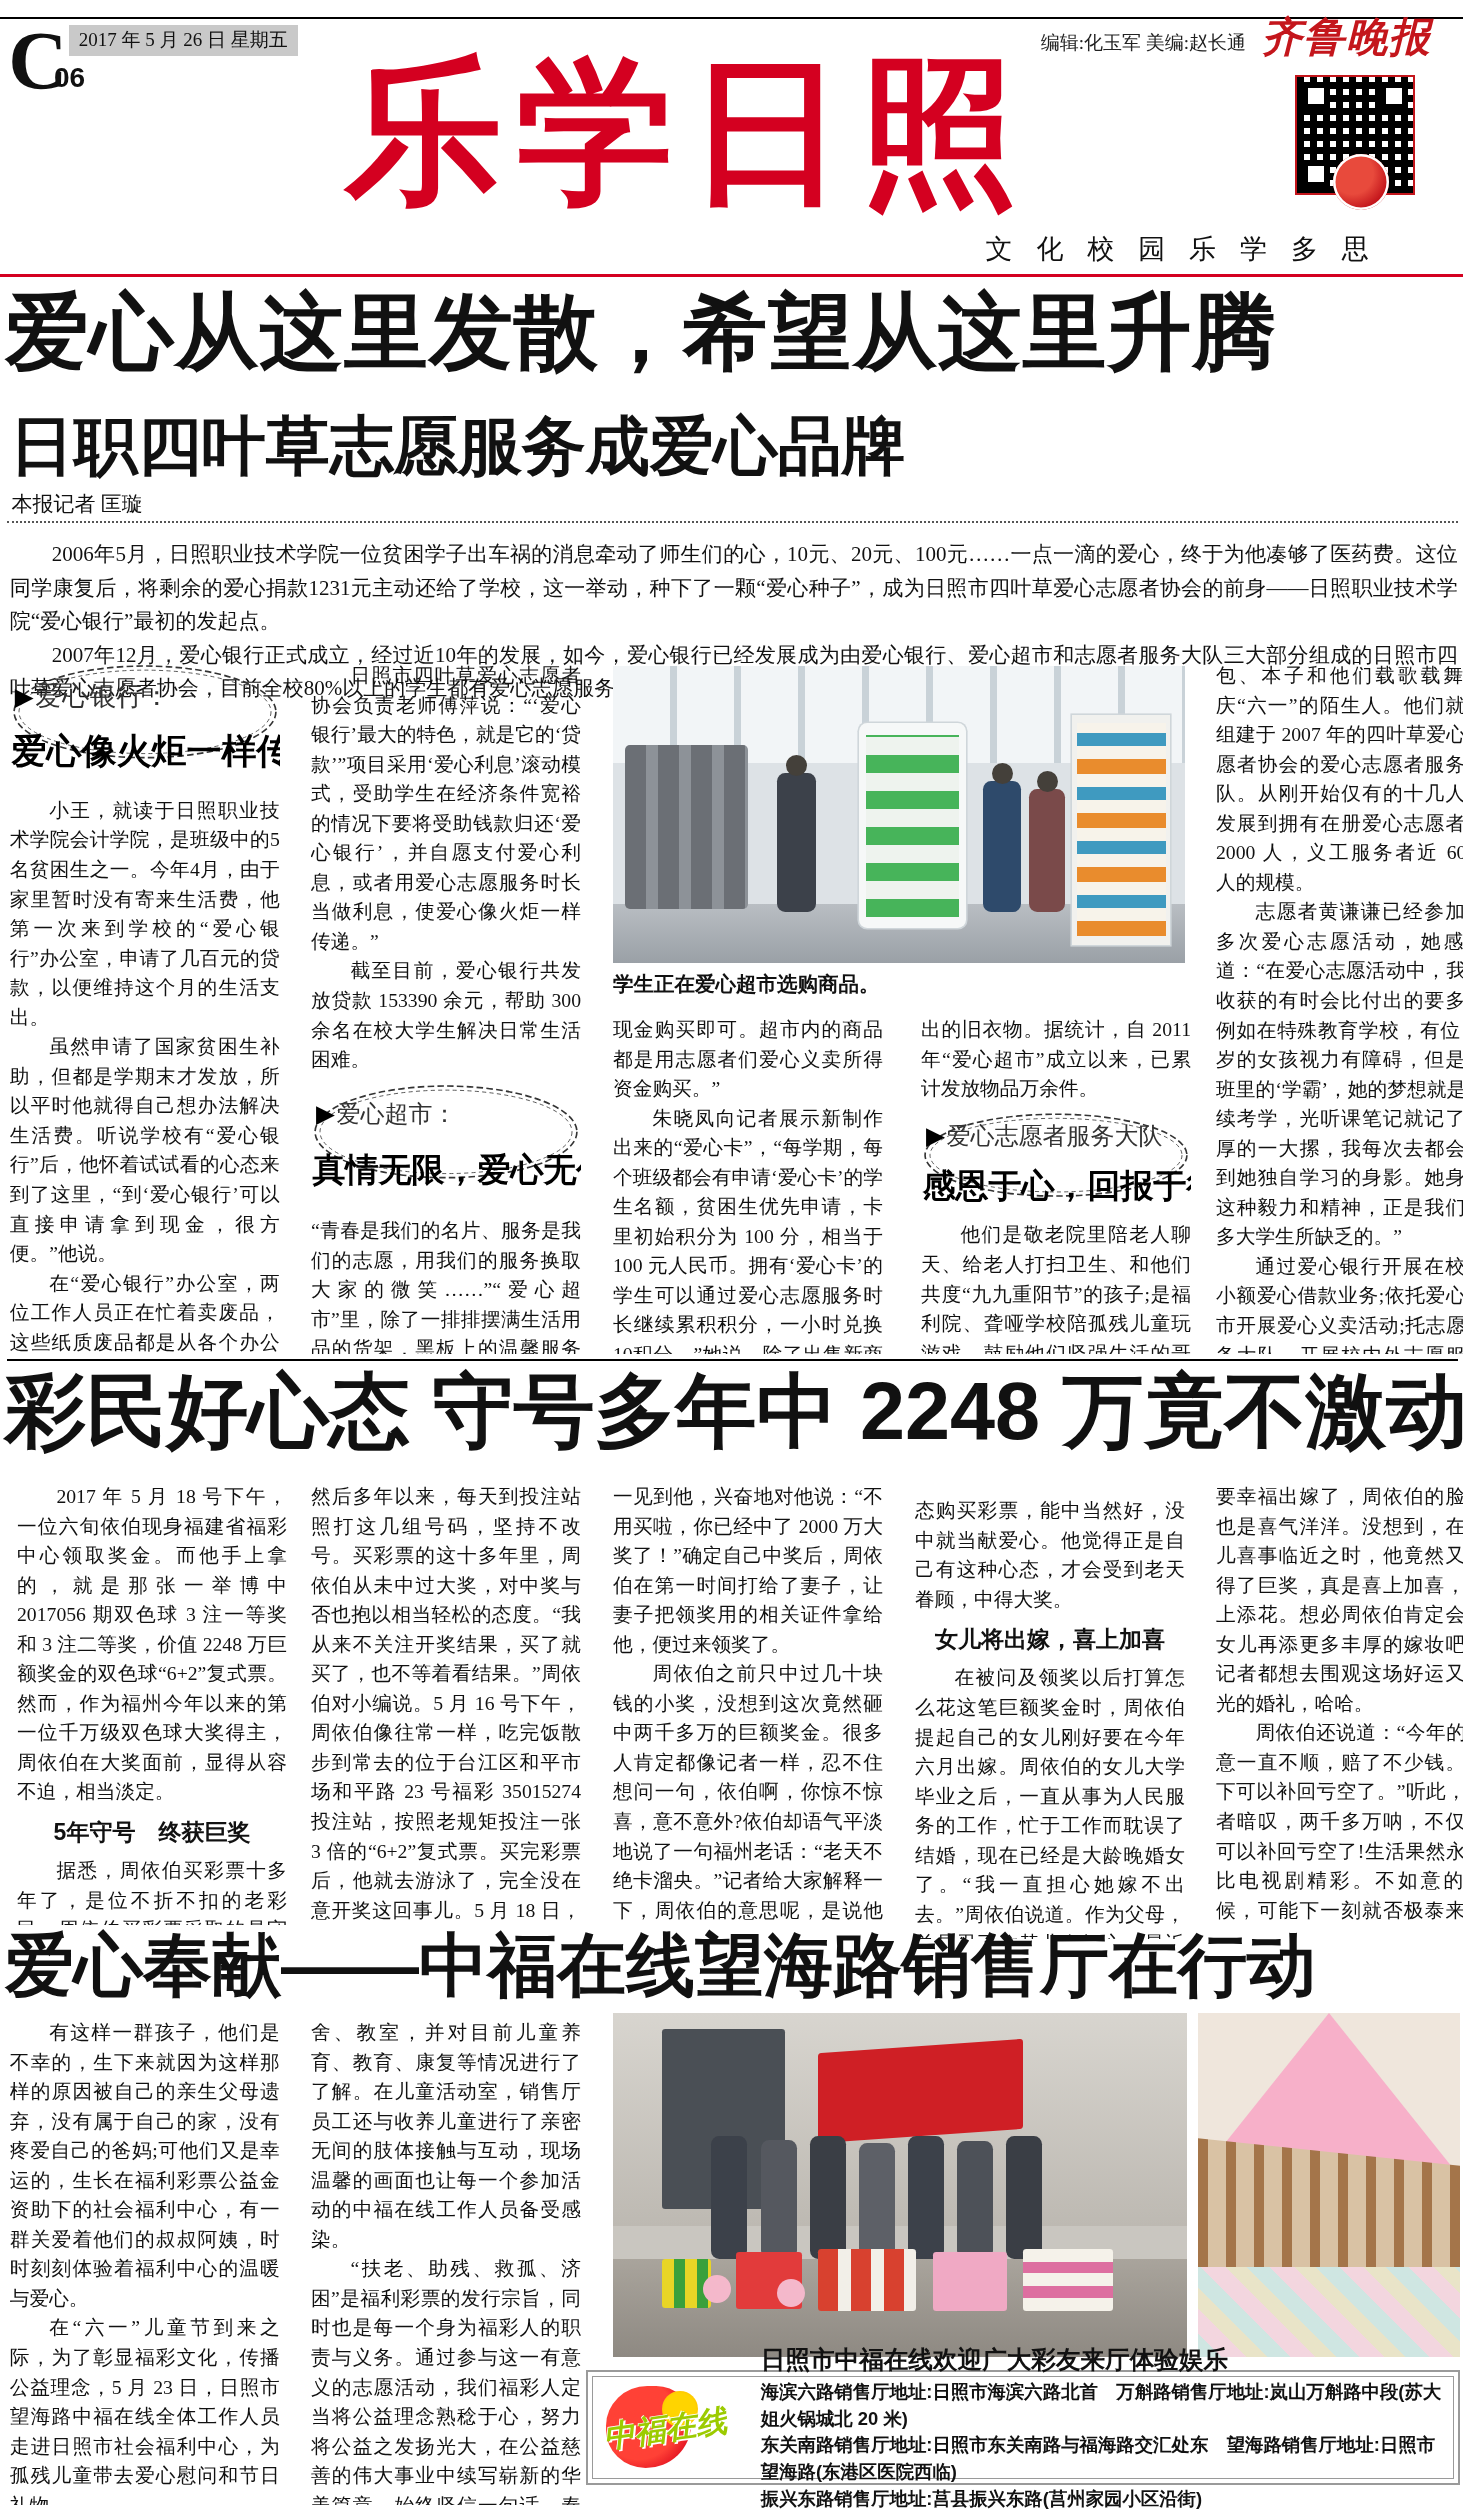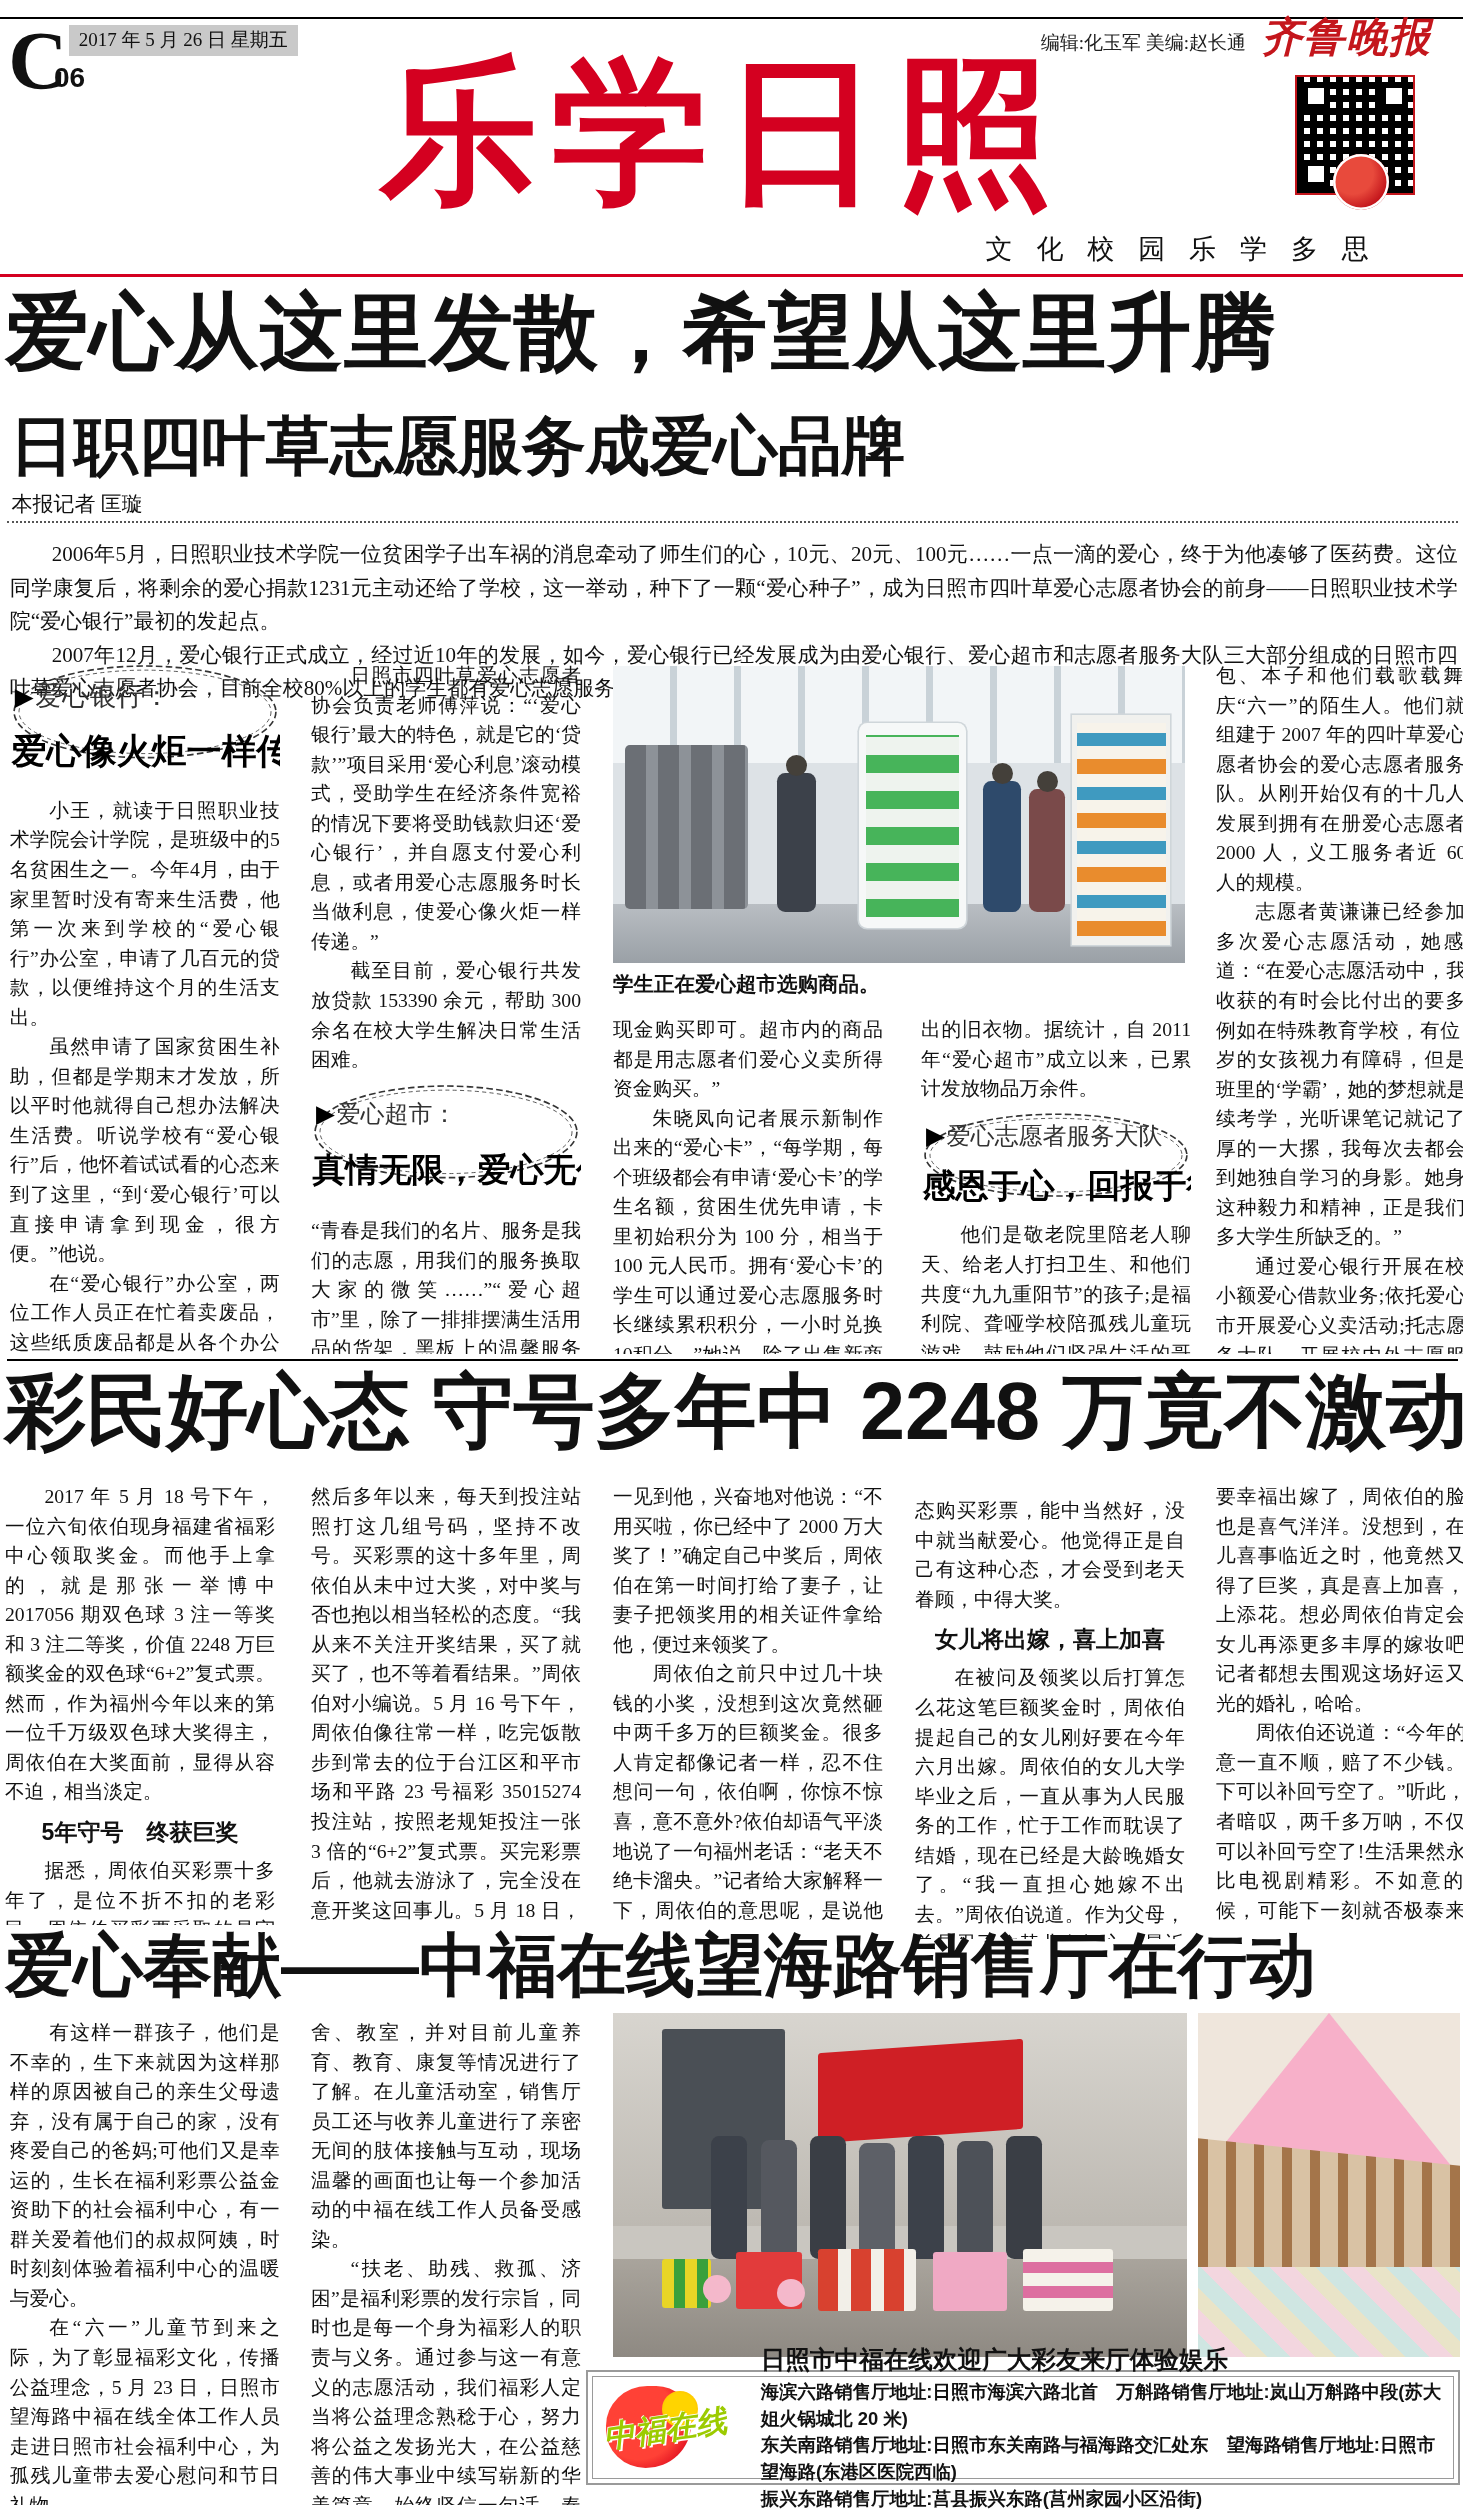--- a/index.html
+++ b/index.html
@@ -12,21 +12,21 @@
             font-family:"Liberation Serif",serif;line-height:1;}
   .page-num{position:absolute;left:54px;top:62px;font-size:28px;font-weight:900;
             font-family:"Liberation Sans",sans-serif;}
   .date-box{position:absolute;left:69px;top:24.6px;background:#c9c9c9;padding:2.5px 9.8px;
             font-size:19px;font-family:"Liberation Serif",serif;}
   .editors{position:absolute;left:902px;top:29.5px;width:344px;text-align:right;font-size:19px;
            font-family:Liberation Serif, serif;color:#222;}
   .brand{position:absolute;left:1261px;top:9.8px;width:197px;font-size:41px;font-weight:900;
          font-style:italic;color:#c4161c;font-family:"Liberation Serif",serif;letter-spacing:1.6px;}
   .masthead{position:absolute;left:0;top:46px;width:1377px;text-align:center;font-size:157px;
-            font-weight:900;color:#d40020;letter-spacing:14.8px;font-family:"Liberation Serif",serif;line-height:1.12;padding-left:35px;}
+            font-weight:900;color:#d40020;letter-spacing:14.8px;font-family:"Liberation Serif",serif;line-height:1.12;}
   .slogan{position:absolute;left:0;top:231px;width:1377px;text-align:right;font-size:27px;
           font-weight:400;letter-spacing:8.2px;font-family:"Liberation Sans",sans-serif;}
   .qr{position:absolute;left:1295px;top:75px;width:116px;height:116px;border:2.5px solid #c4161c;
       background:
         repeating-linear-gradient(0deg,#000 0 6.6px,transparent 6.6px 13px),
         repeating-linear-gradient(90deg,#000 0 6.6px,#fff 6.6px 13px);}
   .qr-eye{position:absolute;width:28px;height:28px;background:#fff;border:6.6px solid #000;box-sizing:border-box;}
   .seal{position:absolute;left:1333px;top:154px;width:56px;height:56px;border-radius:50%;
         background:radial-gradient(circle at 35% 35%, #e84a3c 0 40%, #c4161c 70%);
         box-shadow:0 0 0 2.5px #fff inset;}
@@ -187,21 +187,21 @@
   <div class="col" style="left:1216px;top:661px;height:693px;">
     <p class="noind">包、本子和他们载歌载舞共庆“六一”的陌生人。他们就是组建于 2007 年的四叶草爱心志愿者协会的爱心志愿者服务大队。从刚开始仅有的十几人，发展到拥有在册爱心志愿者约 2000 人，义工服务者近 6000 人的规模。</p>
     <p>志愿者黄谦谦已经参加过多次爱心志愿活动，她感慨道：“在爱心志愿活动中，我们收获的有时会比付出的要多。例如在特殊教育学校，有位 16 岁的女孩视力有障碍，但是是班里的‘学霸’，她的梦想就是继续考学，光听课笔记就记了厚厚的一大摞，我每次去都会看到她独自学习的身影。她身上这种毅力和精神，正是我们很多大学生所缺乏的。”</p>
     <p>通过爱心银行开展在校生小额爱心借款业务;依托爱心超市开展爱心义卖活动;托志愿服务大队，开展校内外志愿服务活动，四叶草爱心志愿者协会的志愿者们用行动把散落在身边的爱心汇集起来，将其无限扩大、良性循环，来关怀更多的人。</p>
   </div>
 
   <div class="rule" style="left:6.6px;top:1359px;width:1451px;height:1.6px;"></div>
 
   <div class="h2">彩民好心态  守号多年中 2248 万竟不激动</div>
 
-  <div class="col" style="left:5px;top:1482px;height:443px;">
+  <div class="col" style="left:17px;top:1482px;height:443px;">
     <p>2017 年 5 月 18 号下午，一位六旬依伯现身福建省福彩中心领取奖金。而他手上拿的，就是那张一举博中 2017056 期双色球 3 注一等奖和 3 注二等奖，价值 2248 万巨额奖金的双色球“6+2”复式票。然而，作为福州今年以来的第一位千万级双色球大奖得主，周依伯在大奖面前，显得从容不迫，相当淡定。</p>
     <div class="sub">5年守号　终获巨奖</div>
     <p>据悉，周依伯买彩票十多年了，是位不折不扣的老彩民。周依伯买彩票采取的是守号的方式，他之前机选了几组号码，</p>
   </div>
   <div class="col" style="left:311px;top:1482px;height:443px;">
     <p class="noind">然后多年以来，每天到投注站照打这几组号码，坚持不改号。买彩票的这十多年里，周依伯从未中过大奖，对中奖与否也抱以相当轻松的态度。“我从来不关注开奖结果，买了就买了，也不等着看结果。”周依伯对小编说。5 月 16 号下午，周依伯像往常一样，吃完饭散步到常去的位于台江区和平市场和平路 23 号福彩 35015274 投注站，按照老规矩投注一张 3 倍的“6+2”复式票。买完彩票后，他就去游泳了，完全没在意开奖这回事儿。5 月 18 日，周依伯又去彩票店买双色球，老板</p>
   </div>
   <div class="col" style="left:613px;top:1482px;height:443px;">
     <p class="noind">一见到他，兴奋地对他说：“不用买啦，你已经中了 2000 万大奖了！”确定自己中奖后，周依伯在第一时间打给了妻子，让妻子把领奖用的相关证件拿给他，便过来领奖了。</p>
     <p>周依伯之前只中过几十块钱的小奖，没想到这次竟然砸中两千多万的巨额奖金。很多人肯定都像记者一样，忍不住想问一句，依伯啊，你惊不惊喜，意不意外?依伯却语气平淡地说了一句福州老话：“老天不绝卡溜央。”记者给大家解释一下，周依伯的意思呢，是说他一直以来都是抱着玩玩的轻松心</p>

